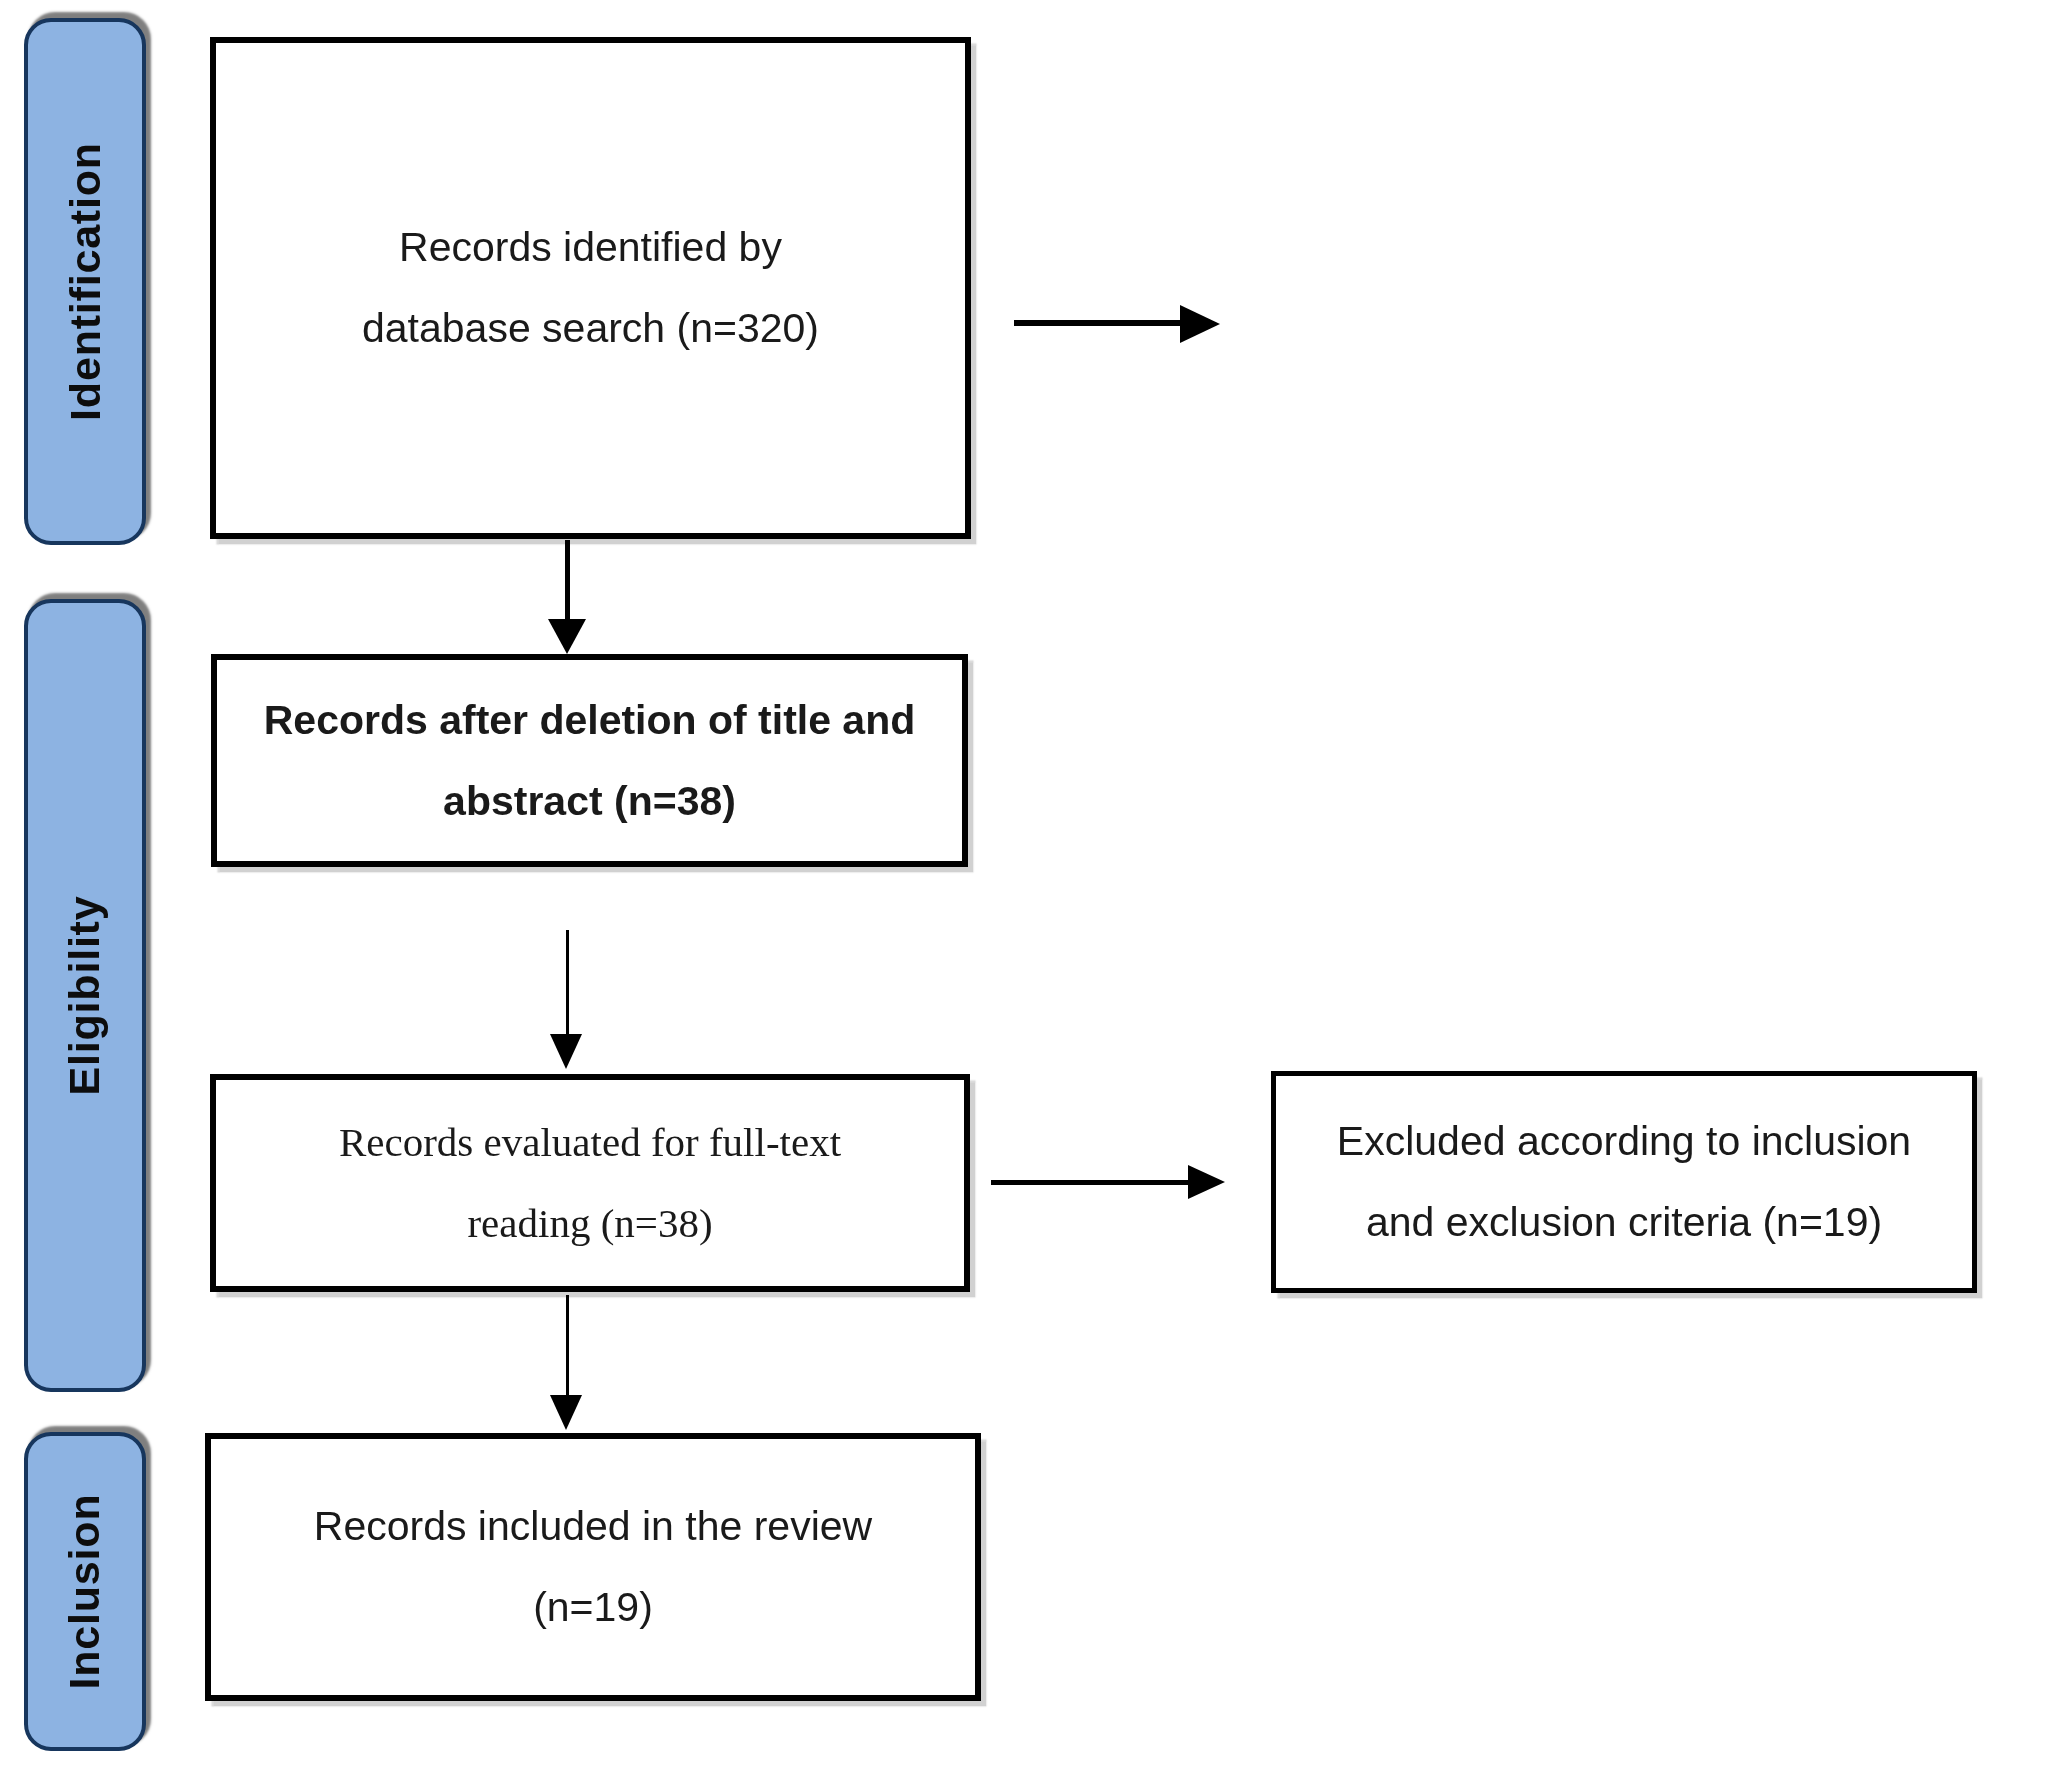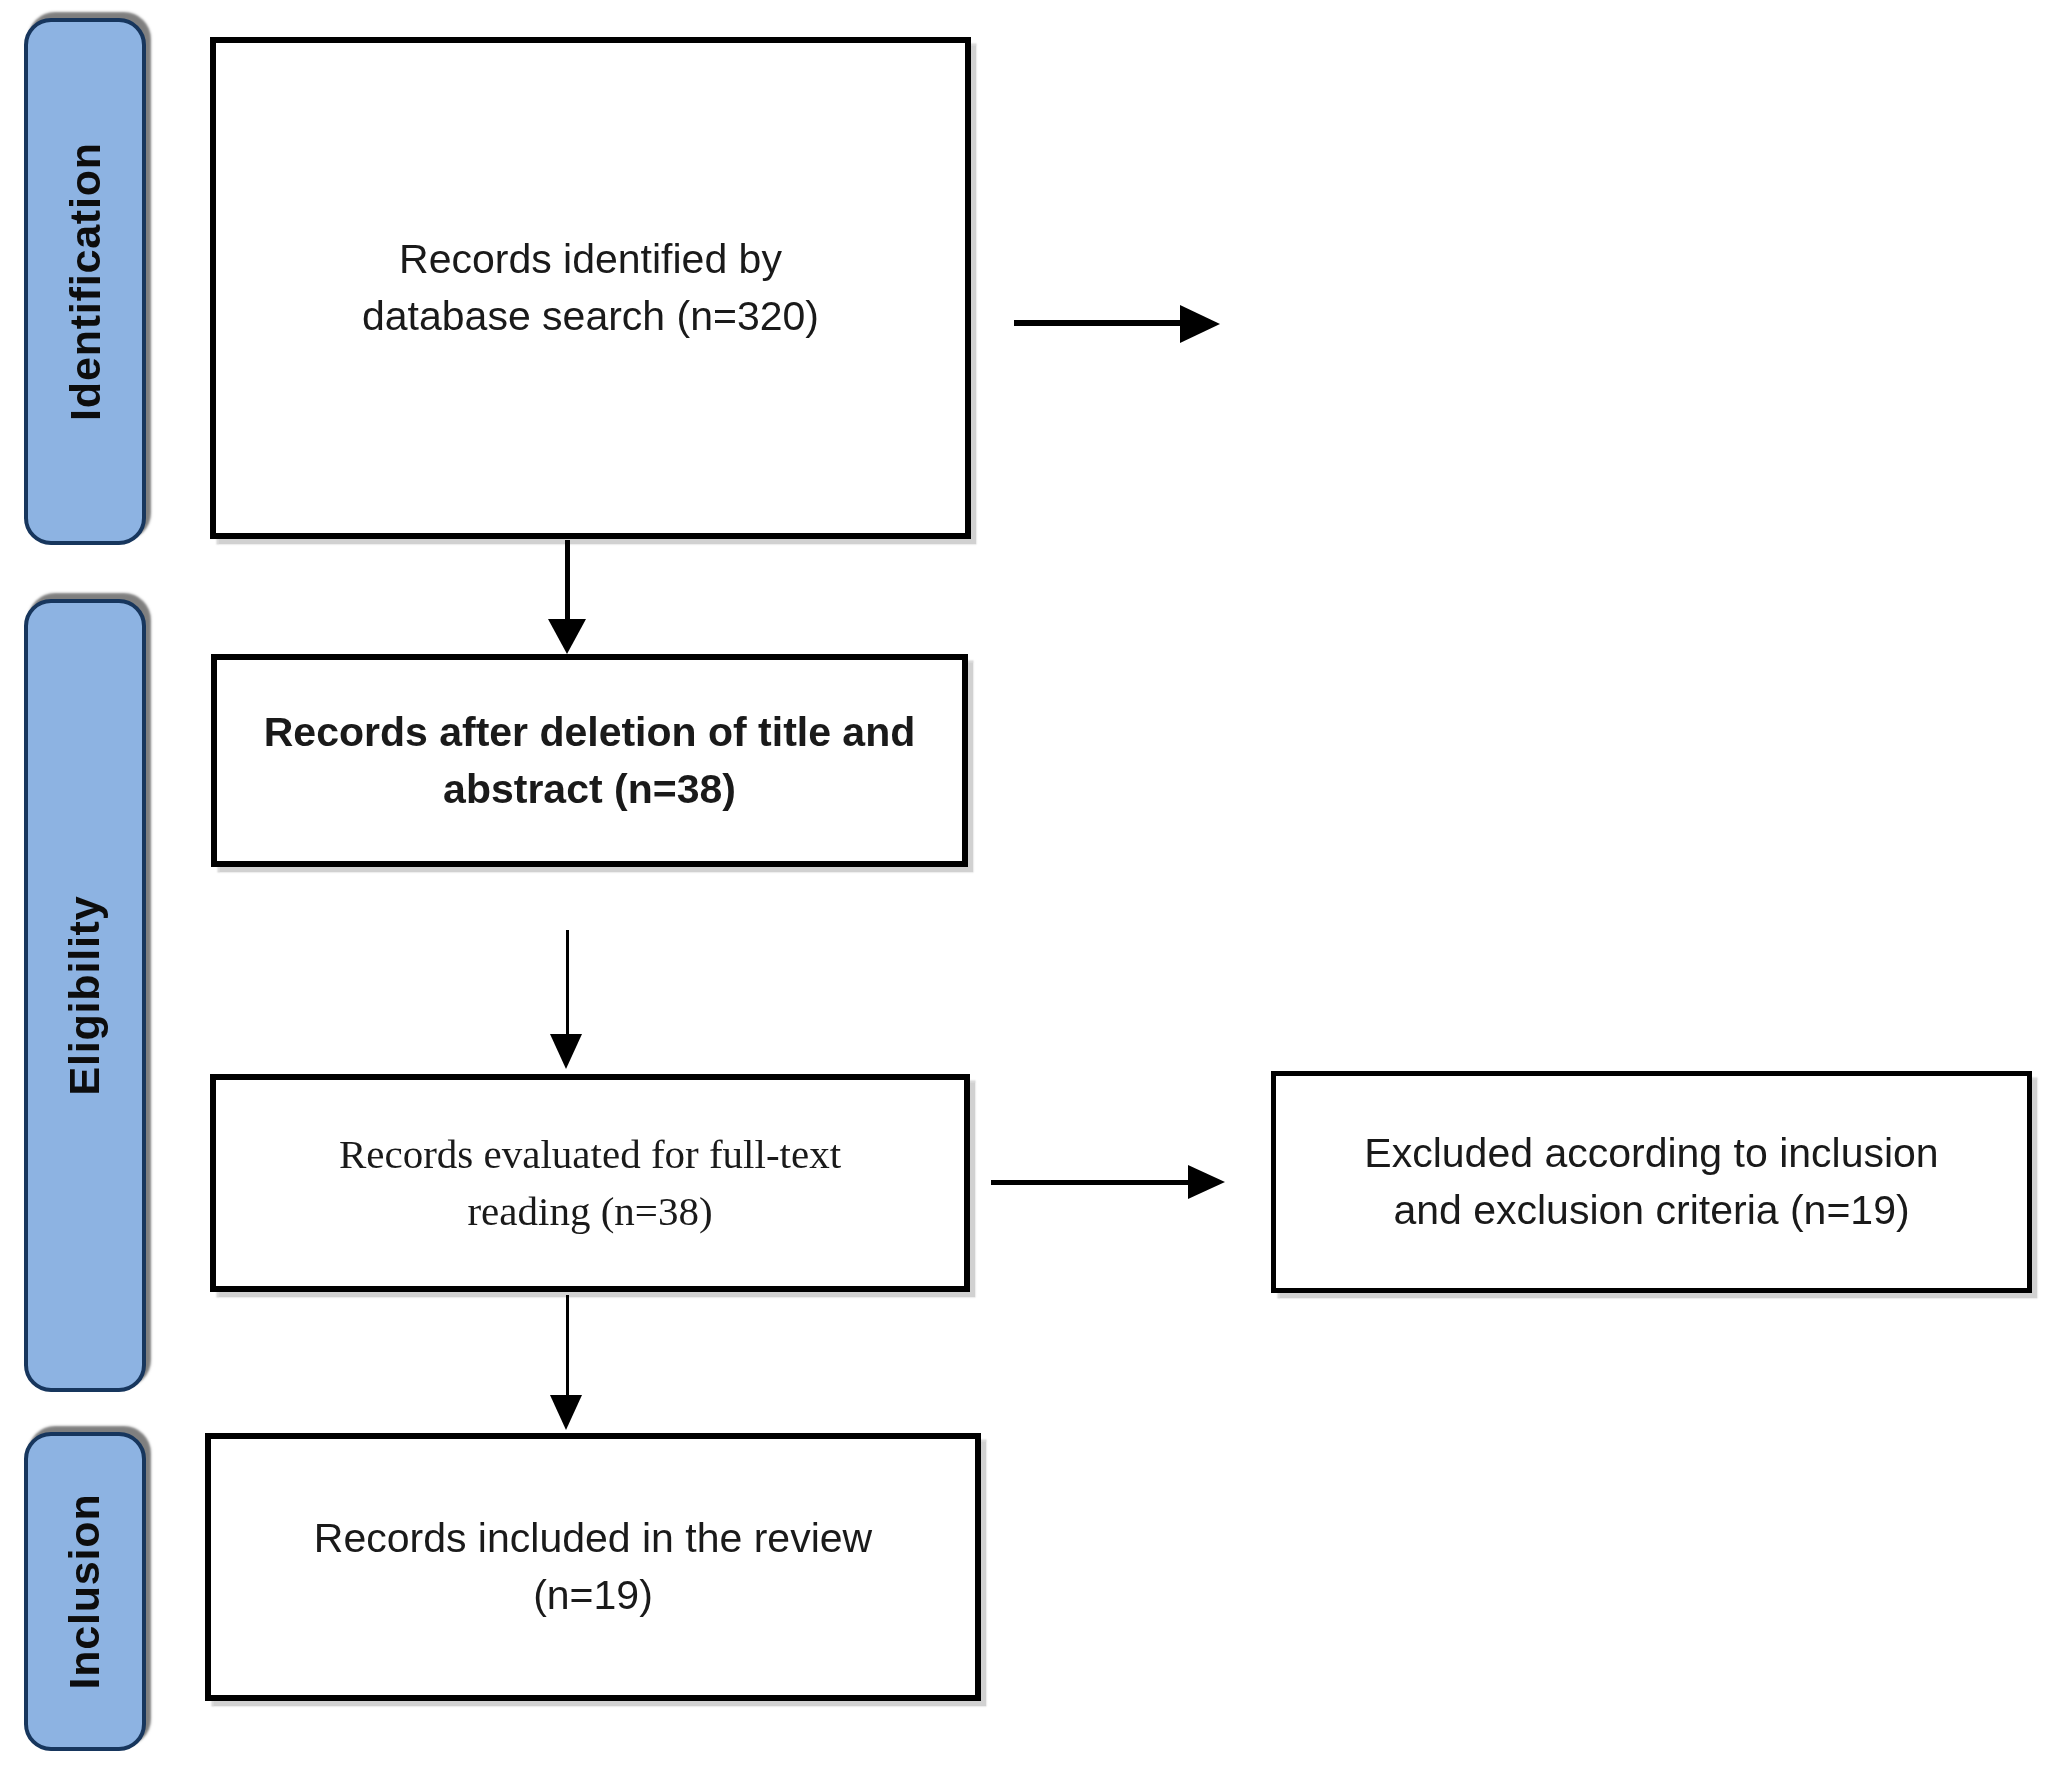--- a/index.html
+++ b/index.html
@@ -50,28 +50,28 @@
     display: flex;
     align-items: center;
     justify-content: center;
     box-shadow: 6.4px 5.6px 1.6px rgba(0,0,0,0.18);
   }
   .flow-box.side { border-width: 5.6px; }
   .box-text {
     white-space: pre-line;
     text-align: center;
     font-size: 41px;
-    line-height: 57px;
+    line-height: 81px;
     color: #1a1a1a;
   }
   #box-identified { left: 210px; top: 37px;   width: 761px; height: 502px; }
   #box-eliminated { left: 1279px; top: 210px; width: 764px; height: 210px; }
   #box-after-deletion { left: 211px; top: 654px; width: 757px; height: 213px; font-weight: bold; }
   #box-evaluated  { left: 210px; top: 1074px; width: 760px; height: 218px; font-family: Liberation Serif, serif; }
-  #box-excluded   { left: 1271px; top: 1071px; width: 761px; height: 222px; }
+  #box-excluded   { left: 1271px; top: 1071px; width: 706px; height: 222px; }
   #box-included   { left: 205px; top: 1433px; width: 776px; height: 268px; }
 
   
   .arrow-line { position: absolute; background: #000000; }
   .arrow-head { position: absolute; width: 0; height: 0; }
 
   
   #harrow1-line { left: 1014px; top: 320px; width: 167px; height: 5.6px; }
   #harrow1-head { left: 1180px; top: 305px;
     border-top: 19px solid transparent; border-bottom: 19px solid transparent;

